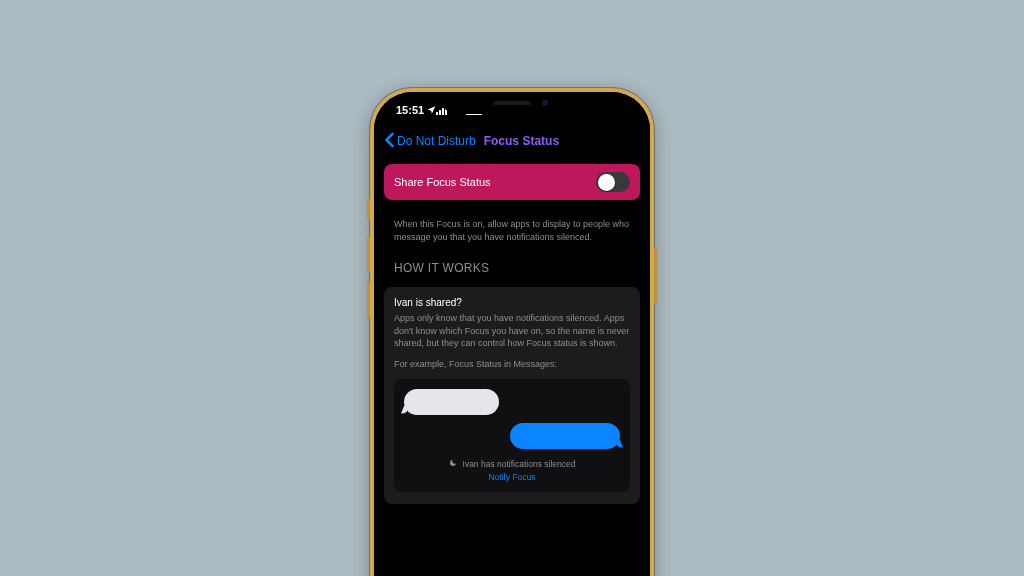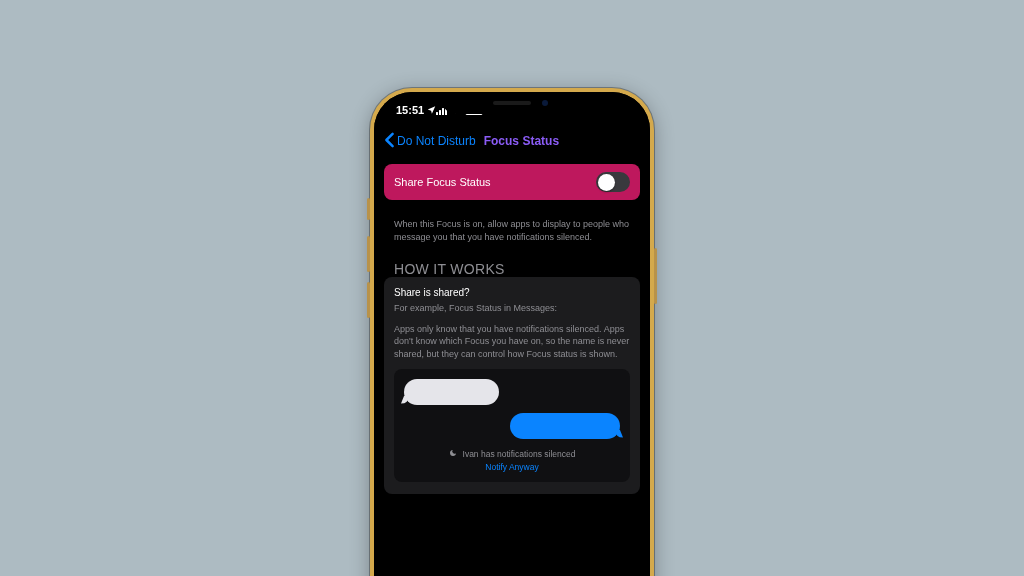--- a/index.html
+++ b/index.html
@@ -147,24 +147,24 @@
     }
     
     .footer-text {
       font-size: 9px;
       color: #8e8e93;
       line-height: 1.4;
       padding: 18px 10px 0;
     }
     
     .section-header {
-      font-size: 14px;
+      font-size: 12px;
       color: #8e8e93;
       text-transform: uppercase;
-      padding: 18px 10px 0;
+      padding: 18px 10px 12px;
       letter-spacing: 0.3px;
     }
     
     .info-card {
       background: #1c1c1e;
       border-radius: 8px;
       padding: 10px 10px 12px;
     }
     .card-title { font-size: 10px; color: #fff; margin-bottom: 4px; }
     .card-body { font-size: 9px; color: #8e8e93; line-height: 1.4; margin-bottom: 8px; }
@@ -287,36 +287,36 @@
           <span class="toggle-label">Share Focus Status</span>
           <div class="toggle">
             <div class="toggle-knob"></div>
           </div>
         </div>
         <div class="footer-text">When this Focus is on, allow apps to display to people who message you that you have notifications silenced.</div>
 
         <div class="section-header">HOW IT WORKS</div>
 
         <div class="info-card">
-          <div class="card-title">Share is shared?</div>
+          <div class="card-title">Ivan is shared?</div>
+          <div class="card-body">Apps only know that you have notifications silenced. Apps don't know which Focus you have on, so the name is never shared, but they can control how Focus status is shown.</div>
           <div class="card-body">For example, Focus Status in Messages:</div>
-          <div class="card-body">Apps only know that you have notifications silenced. Apps don't know which Focus you have on, so the name is never shared, but they can control how Focus status is shown.</div>
 
           <div class="message-preview">
             <div class="bubble-gray"></div>
             <div class="bubble-blue"></div>
             <div class="silenced-row">
               <span class="moon-icon">
                 <svg width="8" height="8" viewBox="0 0 24 24" fill="#8e8e93">
                     <path d="M21 12.8A9 9 0 1111.2 3a7 7 0 009.8 9.8z"></path>
                   </svg>
               </span>
               <span>Ivan has notifications silenced</span>
             </div>
-            <div class="notify-anyway">Notify Anyway</div>
+            <div class="notify-anyway">Notify Focus</div>
           </div>
         </div>
 
 
       </div>
 
     </div>
   </div>
 </div>
 

